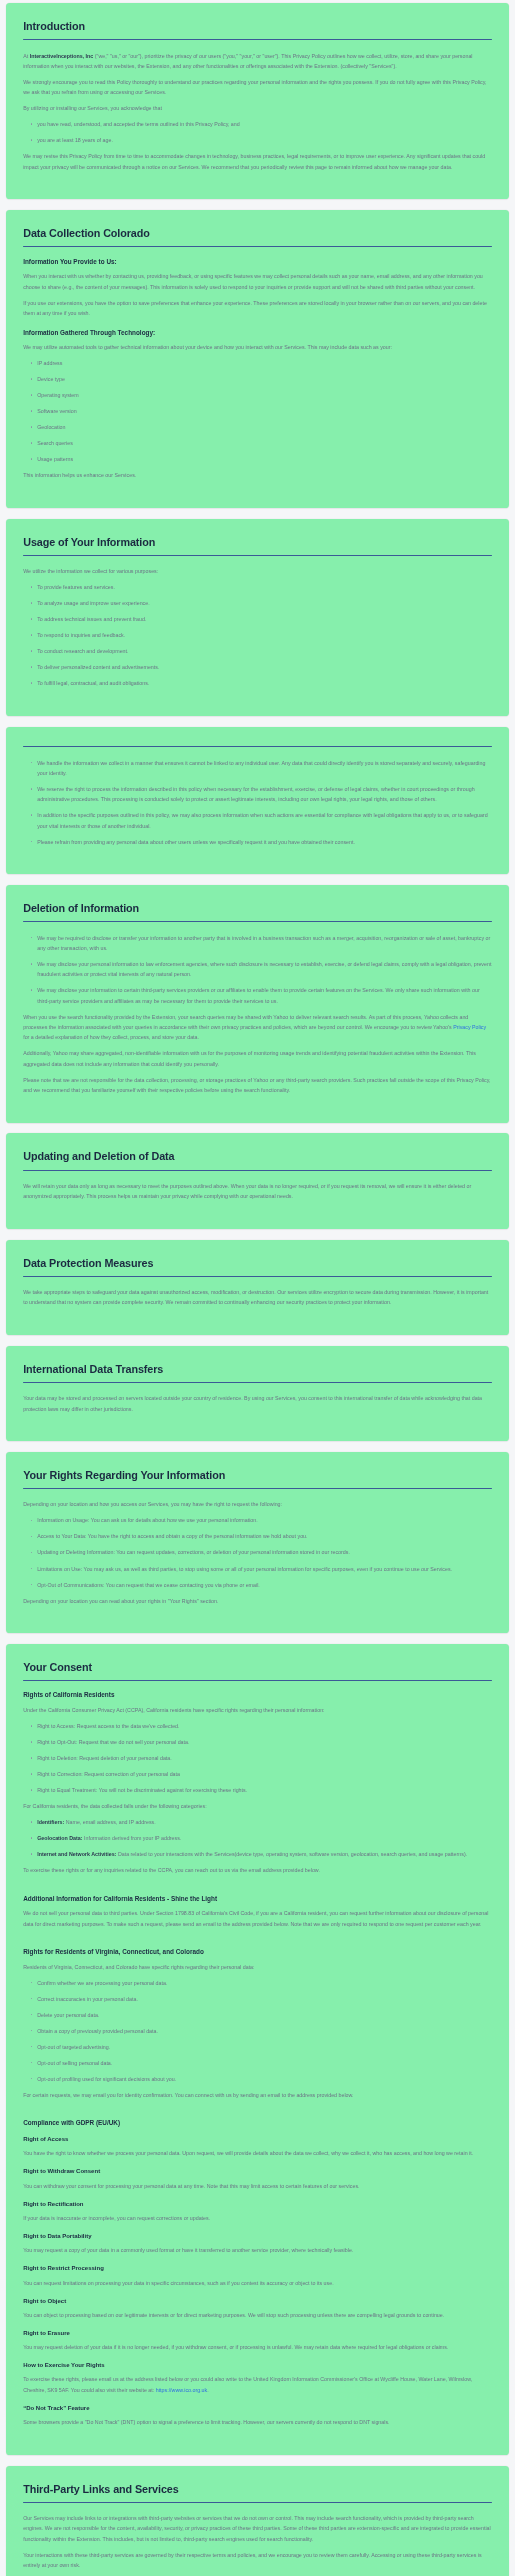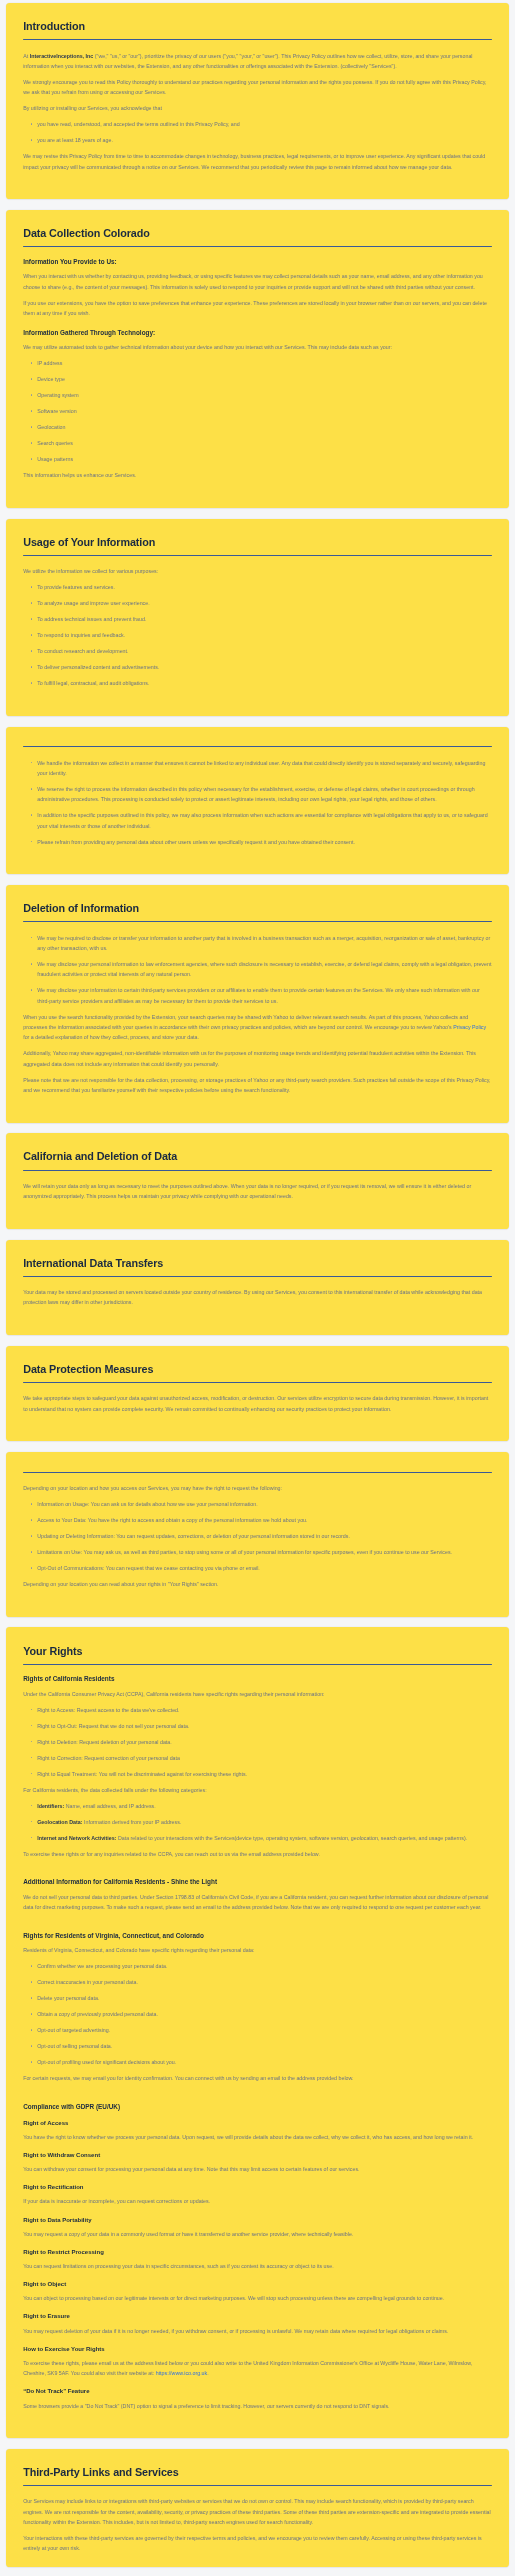--- a/index.html
+++ b/index.html
@@ -9,21 +9,21 @@
     font-family: "Liberation Sans", sans-serif;
   }
   body {
     width: 515px;
     color: #5b6475;
     -webkit-font-smoothing: antialiased;
   }
   .page { width: 515px; padding: 3.1px 6.2px 0 6.2px; }
 
   .card {
-    background: #fde047;
+    background: #86efac;
     border-radius: 3.6px;
     box-shadow: 0 0.5px 1px rgba(16,24,40,.05), 0 0 0 0.5px rgba(16,24,40,.035);
     padding: 13px 17px 13.4px 17px;
     margin-bottom: 10.8px;
   }
 
   h1.section-title {
     font-size: 10.8px;
     line-height: 1.15;
     font-weight: 700;
@@ -165,56 +165,57 @@
       <li>We may disclose your personal information to law enforcement agencies, where such disclosure is necessary to establish, exercise, or defend legal claims, comply with a legal obligation, prevent fraudulent activities or protect vital interests of any natural person.</li>
       <li>We may disclose your information to certain third-party services providers or our affiliates to enable them to provide certain features on the Services. We only share such information with our third-party service providers and affiliates as may be necessary for them to provide their services to us.</li>
     </ul>
     <p><span>When you use the search functionality provided by the Extension, your search queries may be shared with Yahoo to deliver relevant search results. As part of this process, Yahoo collects and processes the information associated with your queries in accordance with their own privacy practices and policies, which are beyond our control. We encourage you to review Yahoo's </span><a href="#">Privacy Policy</a><span> for a detailed explanation of how they collect, process, and store your data.</span></p>
     <p>Additionally, Yahoo may share aggregated, non-identifiable information with us for the purposes of monitoring usage trends and identifying potential fraudulent activities within the Extension. This aggregated data does not include any information that could identify you personally.</p>
     <p>Please note that we are not responsible for the data collection, processing, or storage practices of Yahoo or any third-party search providers. Such practices fall outside the scope of this Privacy Policy, and we recommend that you familiarize yourself with their respective policies before using the search functionality.</p>
     <div class="gap-md"></div>
   </section>
 
   <section class="card">
-    <h1 class="section-title">California and Deletion of Data</h1>
+    <h1 class="section-title">Updating and Deletion of Data</h1>
     <div class="rule"></div>
     <p>We will retain your data only as long as necessary to meet the purposes outlined above. When your data is no longer required, or if you request its removal, we will ensure it is either deleted or anonymized appropriately. This process helps us maintain your privacy while complying with our operational needs.</p>
     <div class="gap-md"></div>
   </section>
 
   <section class="card">
+    <h1 class="section-title">Data Protection Measures</h1>
+    <div class="rule"></div>
+    <p>We take appropriate steps to safeguard your data against unauthorized access, modification, or destruction. Our services utilize encryption to secure data during transmission. However, it is important to understand that no system can provide complete security. We remain committed to continually enhancing our security practices to protect your information.</p>
+    <div class="gap-md"></div>
+  </section>
+
+  <section class="card">
     <h1 class="section-title">International Data Transfers</h1>
     <div class="rule"></div>
     <p>Your data may be stored and processed on servers located outside your country of residence. By using our Services, you consent to this international transfer of data while acknowledging that data protection laws may differ in other jurisdictions.</p>
     <div class="gap-md"></div>
   </section>
 
   <section class="card">
-    <h1 class="section-title">Data Protection Measures</h1>
-    <div class="rule"></div>
-    <p>We take appropriate steps to safeguard your data against unauthorized access, modification, or destruction. Our services utilize encryption to secure data during transmission. However, it is important to understand that no system can provide complete security. We remain committed to continually enhancing our security practices to protect your information.</p>
-    <div class="gap-md"></div>
-  </section>
-
-  <section class="card">
+    <h1 class="section-title">Your Rights Regarding Your Information</h1>
     <div class="rule"></div>
     <p>Depending on your location and how you access our Services, you may have the right to request the following:</p>
     <ul>
       <li>Information on Usage: You can ask us for details about how we use your personal information.</li>
       <li>Access to Your Data: You have the right to access and obtain a copy of the personal information we hold about you.</li>
       <li>Updating or Deleting Information: You can request updates, corrections, or deletion of your personal information stored in our records.</li>
       <li>Limitations on Use: You may ask us, as well as third parties, to stop using some or all of your personal information for specific purposes, even if you continue to use our Services.</li>
       <li>Opt-Out of Communications: You can request that we cease contacting you via phone or email.</li>
     </ul>
     <p>Depending on your location you can read about your rights in "Your Rights" section.</p>
     <div class="gap-md"></div>
   </section>
 
   <section class="card">
-    <h1 class="section-title">Your Rights</h1>
+    <h1 class="section-title">Your Consent</h1>
     <div class="rule"></div>
 
     <h2 class="sub first">Rights of California Residents</h2>
     <p>Under the California Consumer Privacy Act (CCPA), California residents have specific rights regarding their personal information:</p>
     <ul>
       <li>Right to Access: Request access to the data we've collected.</li>
       <li>Right to Opt-Out: Request that we do not sell your personal data.</li>
       <li>Right to Deletion: Request deletion of your personal data.</li>
       <li>Right to Correction: Request correction of your personal data</li>
       <li>Right to Equal Treatment: You will not be discriminated against for exercising these rights.</li>

